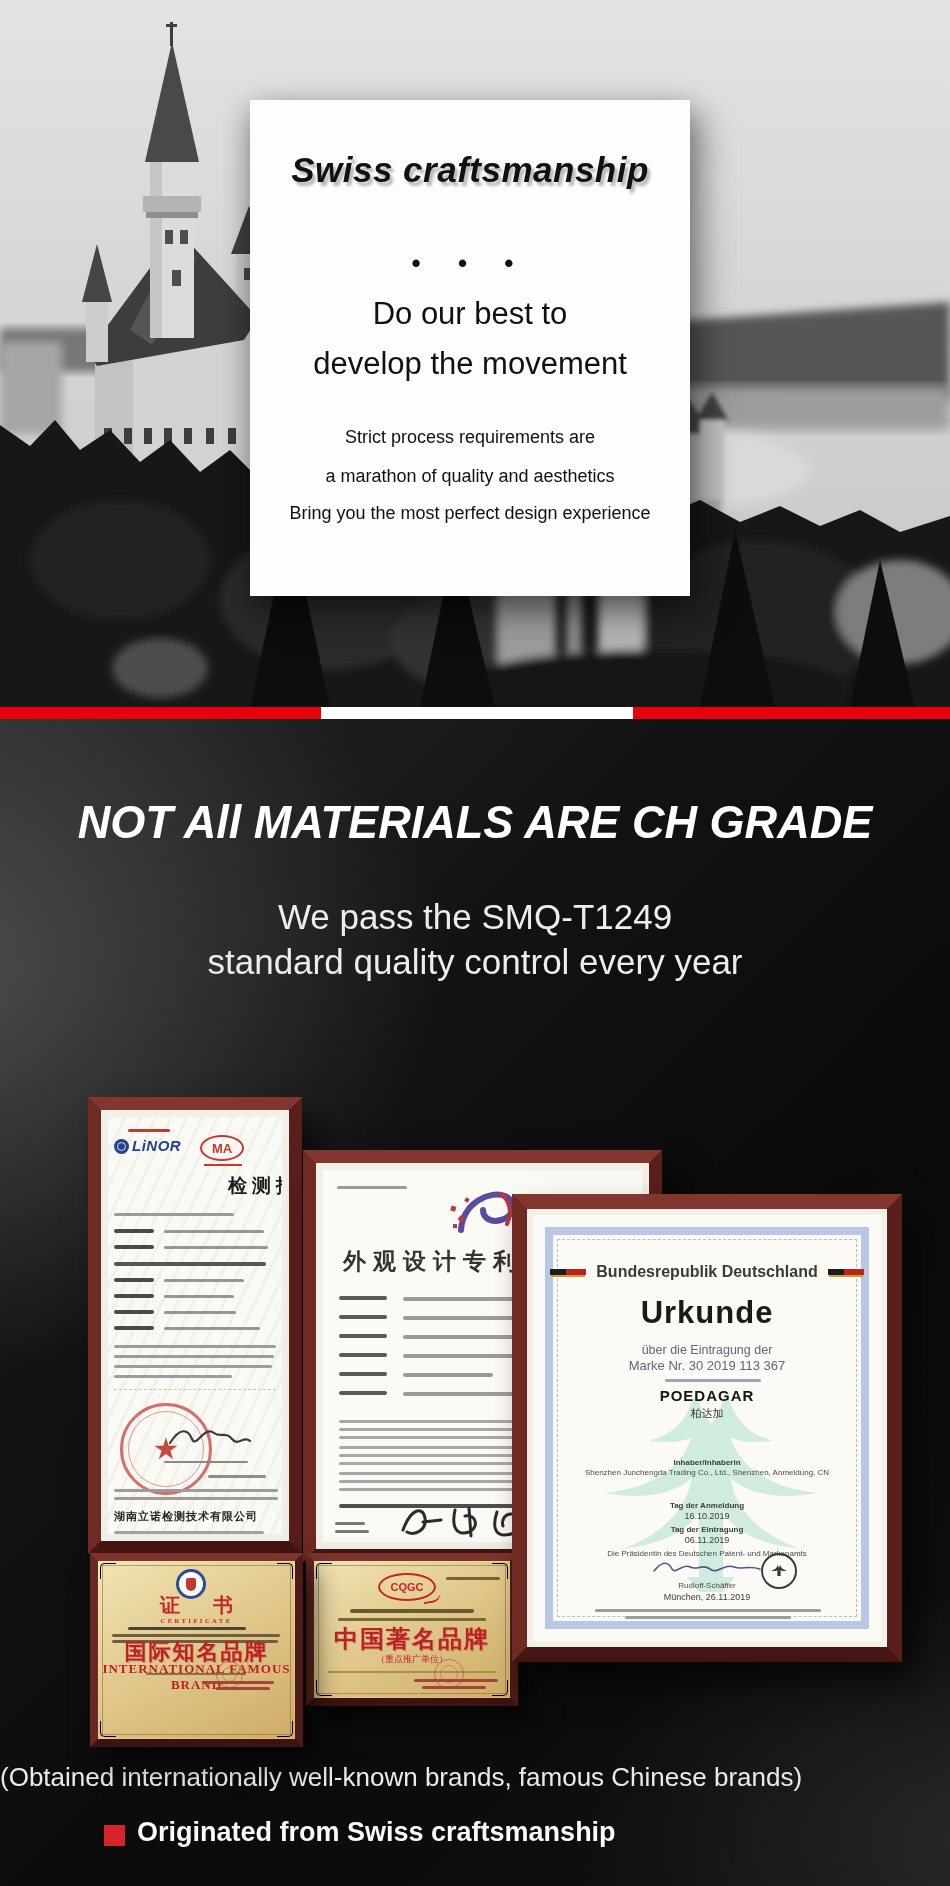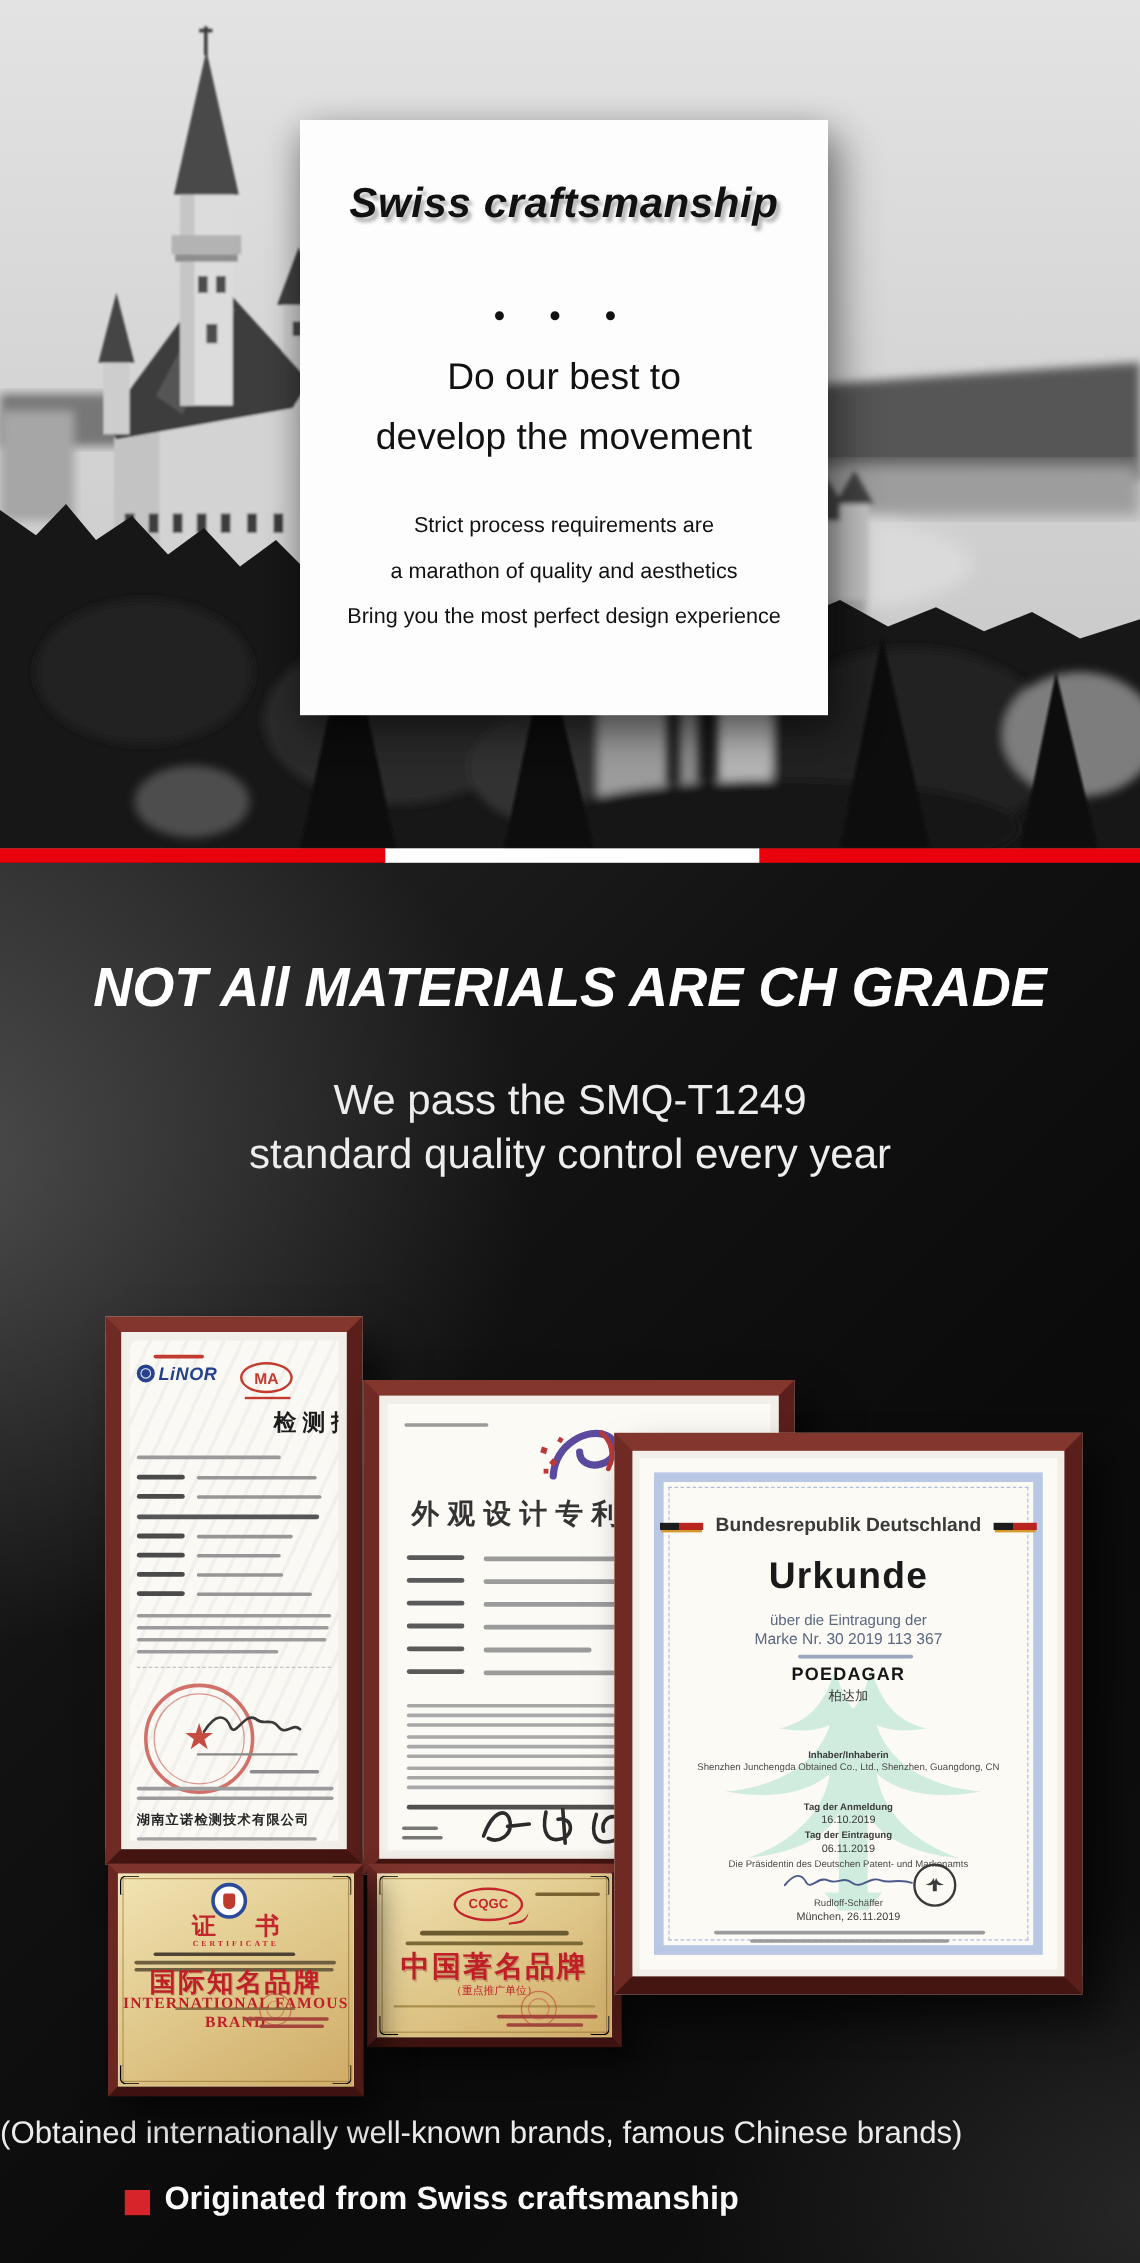--- a/index.html
+++ b/index.html
@@ -42,21 +42,21 @@
   
   .frame{position:absolute;background:#f2efe8;border:13px solid;
          border-color:#82362e #5a1f1b #451511 #6f2a24;
          box-shadow:inset 0 0 0 1px rgba(255,255,255,.14), 16px 20px 30px rgba(0,0,0,.62);}
   .paper{position:absolute;inset:7px;background:#fbfaf5;overflow:hidden;}
   .tex{background:
        repeating-linear-gradient(115deg, rgba(120,120,130,.07) 0 3px, rgba(0,0,0,0) 3px 14px),#faf9f4;}
   .bl{position:absolute;border-radius:2px;}
 
   
-  .linor{position:absolute;left:6px;top:20px;display:flex;align-items:flex-start;gap:3px;}
+  .linor{position:absolute;left:6px;top:20px;display:flex;align-items:flex-end;gap:3px;}
   .linor .globe{width:15px;height:15px;border-radius:50%;background:#27418c;position:relative;}
   .linor .globe:after{content:"";position:absolute;inset:3px;border:1px solid rgba(255,255,255,.8);border-radius:50%;}
   .linor .txt{font-size:15px;font-weight:800;font-style:italic;color:#24418f;letter-spacing:.5px;}
   .linor-arc{position:absolute;left:20px;top:12px;width:42px;height:3px;background:#c23a30;border-radius:2px;}
   .ma-badge{position:absolute;left:92px;top:18px;width:44px;height:26px;border:2px solid #c33a2f;border-radius:50%;
             display:flex;align-items:center;justify-content:center;font-size:13px;font-weight:800;color:#c33a2f;}
   .ma-sub{position:absolute;left:96px;top:47px;width:38px;height:2px;background:#c33a2f;}
   .c1-title{position:absolute;left:120px;top:56px;font-size:19px;font-weight:800;color:#1c1c1c;
             letter-spacing:5px;white-space:nowrap;}
   .c1-company{position:absolute;left:6px;top:392px;font-size:11px;font-weight:700;color:#262626;letter-spacing:1px;white-space:nowrap;}
@@ -385,21 +385,21 @@
         <span class="dash"></span>
       </div>
       <div class="urk urk-title">Urkunde</div>
       <div class="urk urk-s1">über die Eintragung der</div>
       <div class="urk urk-s2">Marke Nr. 30 2019 113 367</div>
       <div class="bl" style="left:132px;top:164px;width:96px;height:2.5px;background:#9aa6bd"></div>
       <div class="urk urk-brand">POEDAGAR</div>
       <div class="urk urk-brand-cn">柏达加</div>
 
       <div class="urk urk-tinyb" style="top:243px">Inhaber/Inhaberin</div>
-      <div class="urk urk-tiny" style="top:253px">Shenzhen Junchengda Obtained Co., Ltd., Shenzhen, Guangdong, CN</div>
+      <div class="urk urk-tiny" style="top:253px">Shenzhen Junchengda Trading Co., Ltd., Shenzhen, Anmeldung, CN</div>
       <div class="urk urk-tinyb" style="top:286px">Tag der Anmeldung</div>
       <div class="urk urk-date" style="top:296px">16.10.2019</div>
       <div class="urk urk-tinyb" style="top:310px">Tag der Eintragung</div>
       <div class="urk urk-date" style="top:320px">06.11.2019</div>
       <div class="urk urk-tiny" style="top:334px">Die Präsidentin des Deutschen Patent- und Markenamts</div>
 
       <svg style="position:absolute;left:115px;top:342px" width="120" height="22" viewBox="0 0 120 22">
         <path d="M6 14 C14 4 20 4 24 12 C28 18 34 6 42 10 C50 14 54 6 62 12 C70 18 76 6 86 10 C94 13 100 8 112 12" stroke="#4a5a8a" stroke-width="1.6" fill="none" stroke-linecap="round"></path>
       </svg>
       <div class="urk urk-tiny" style="top:366px">Rudloff-Schäffer</div>

